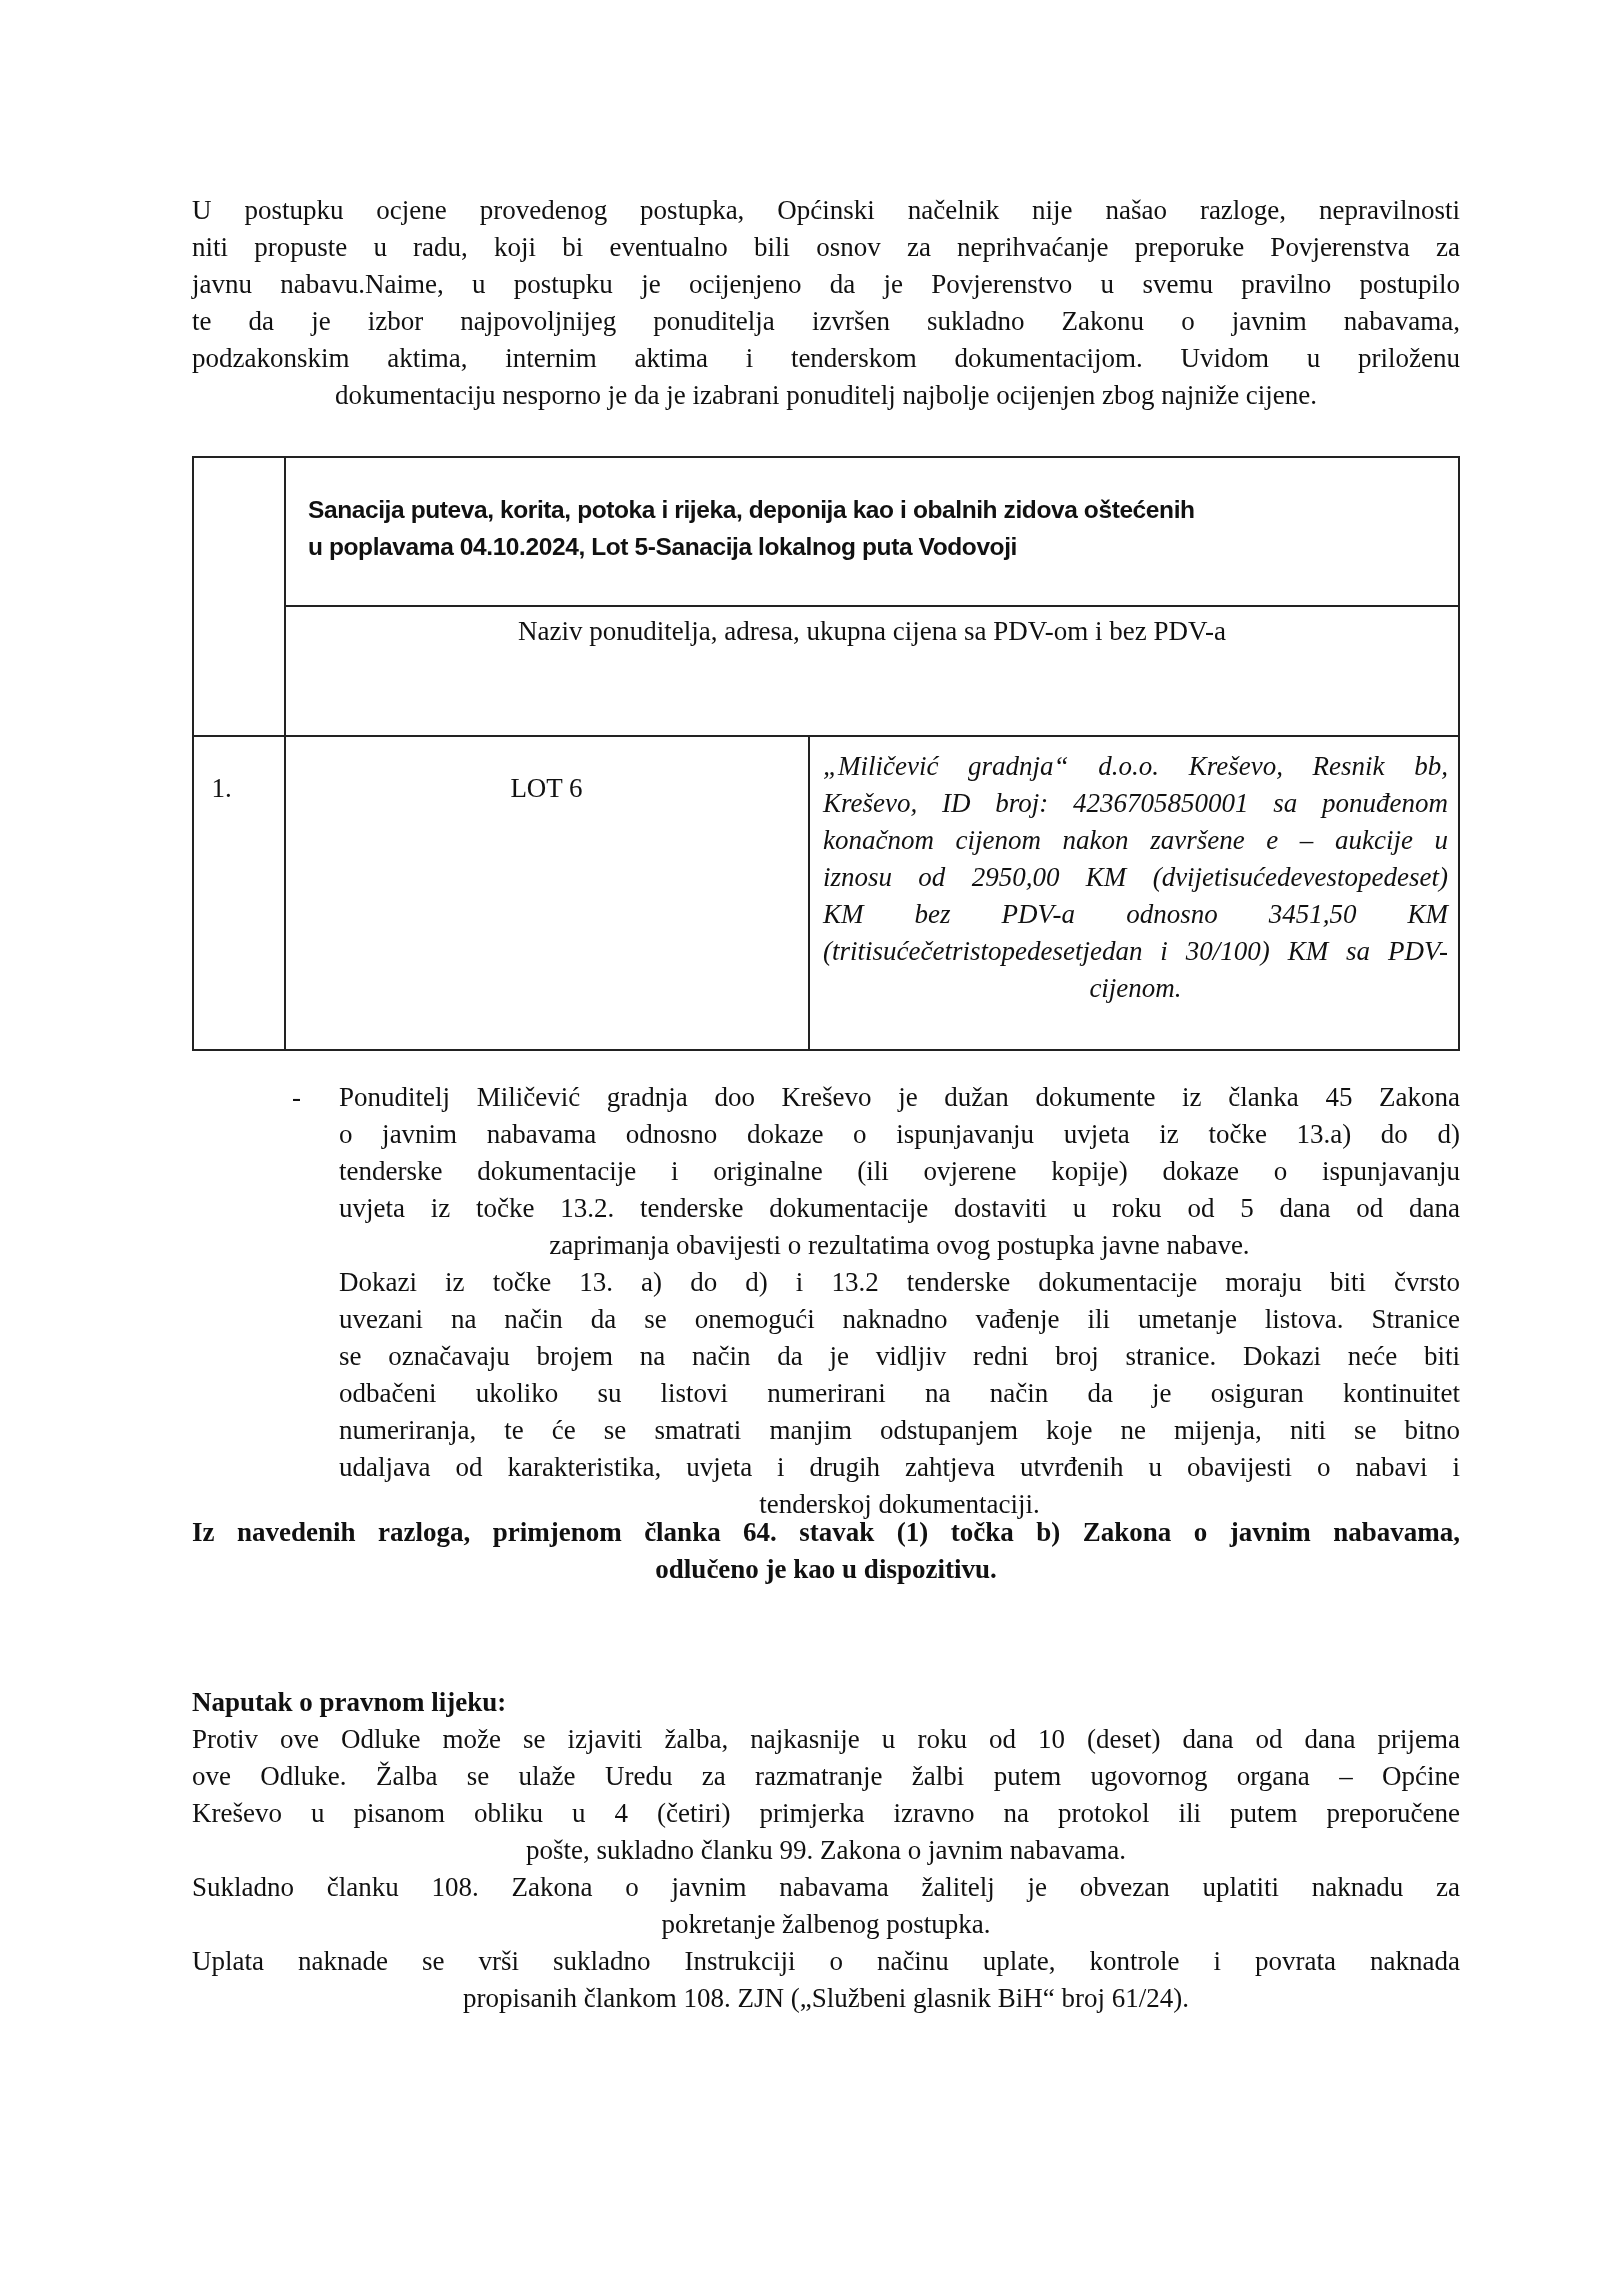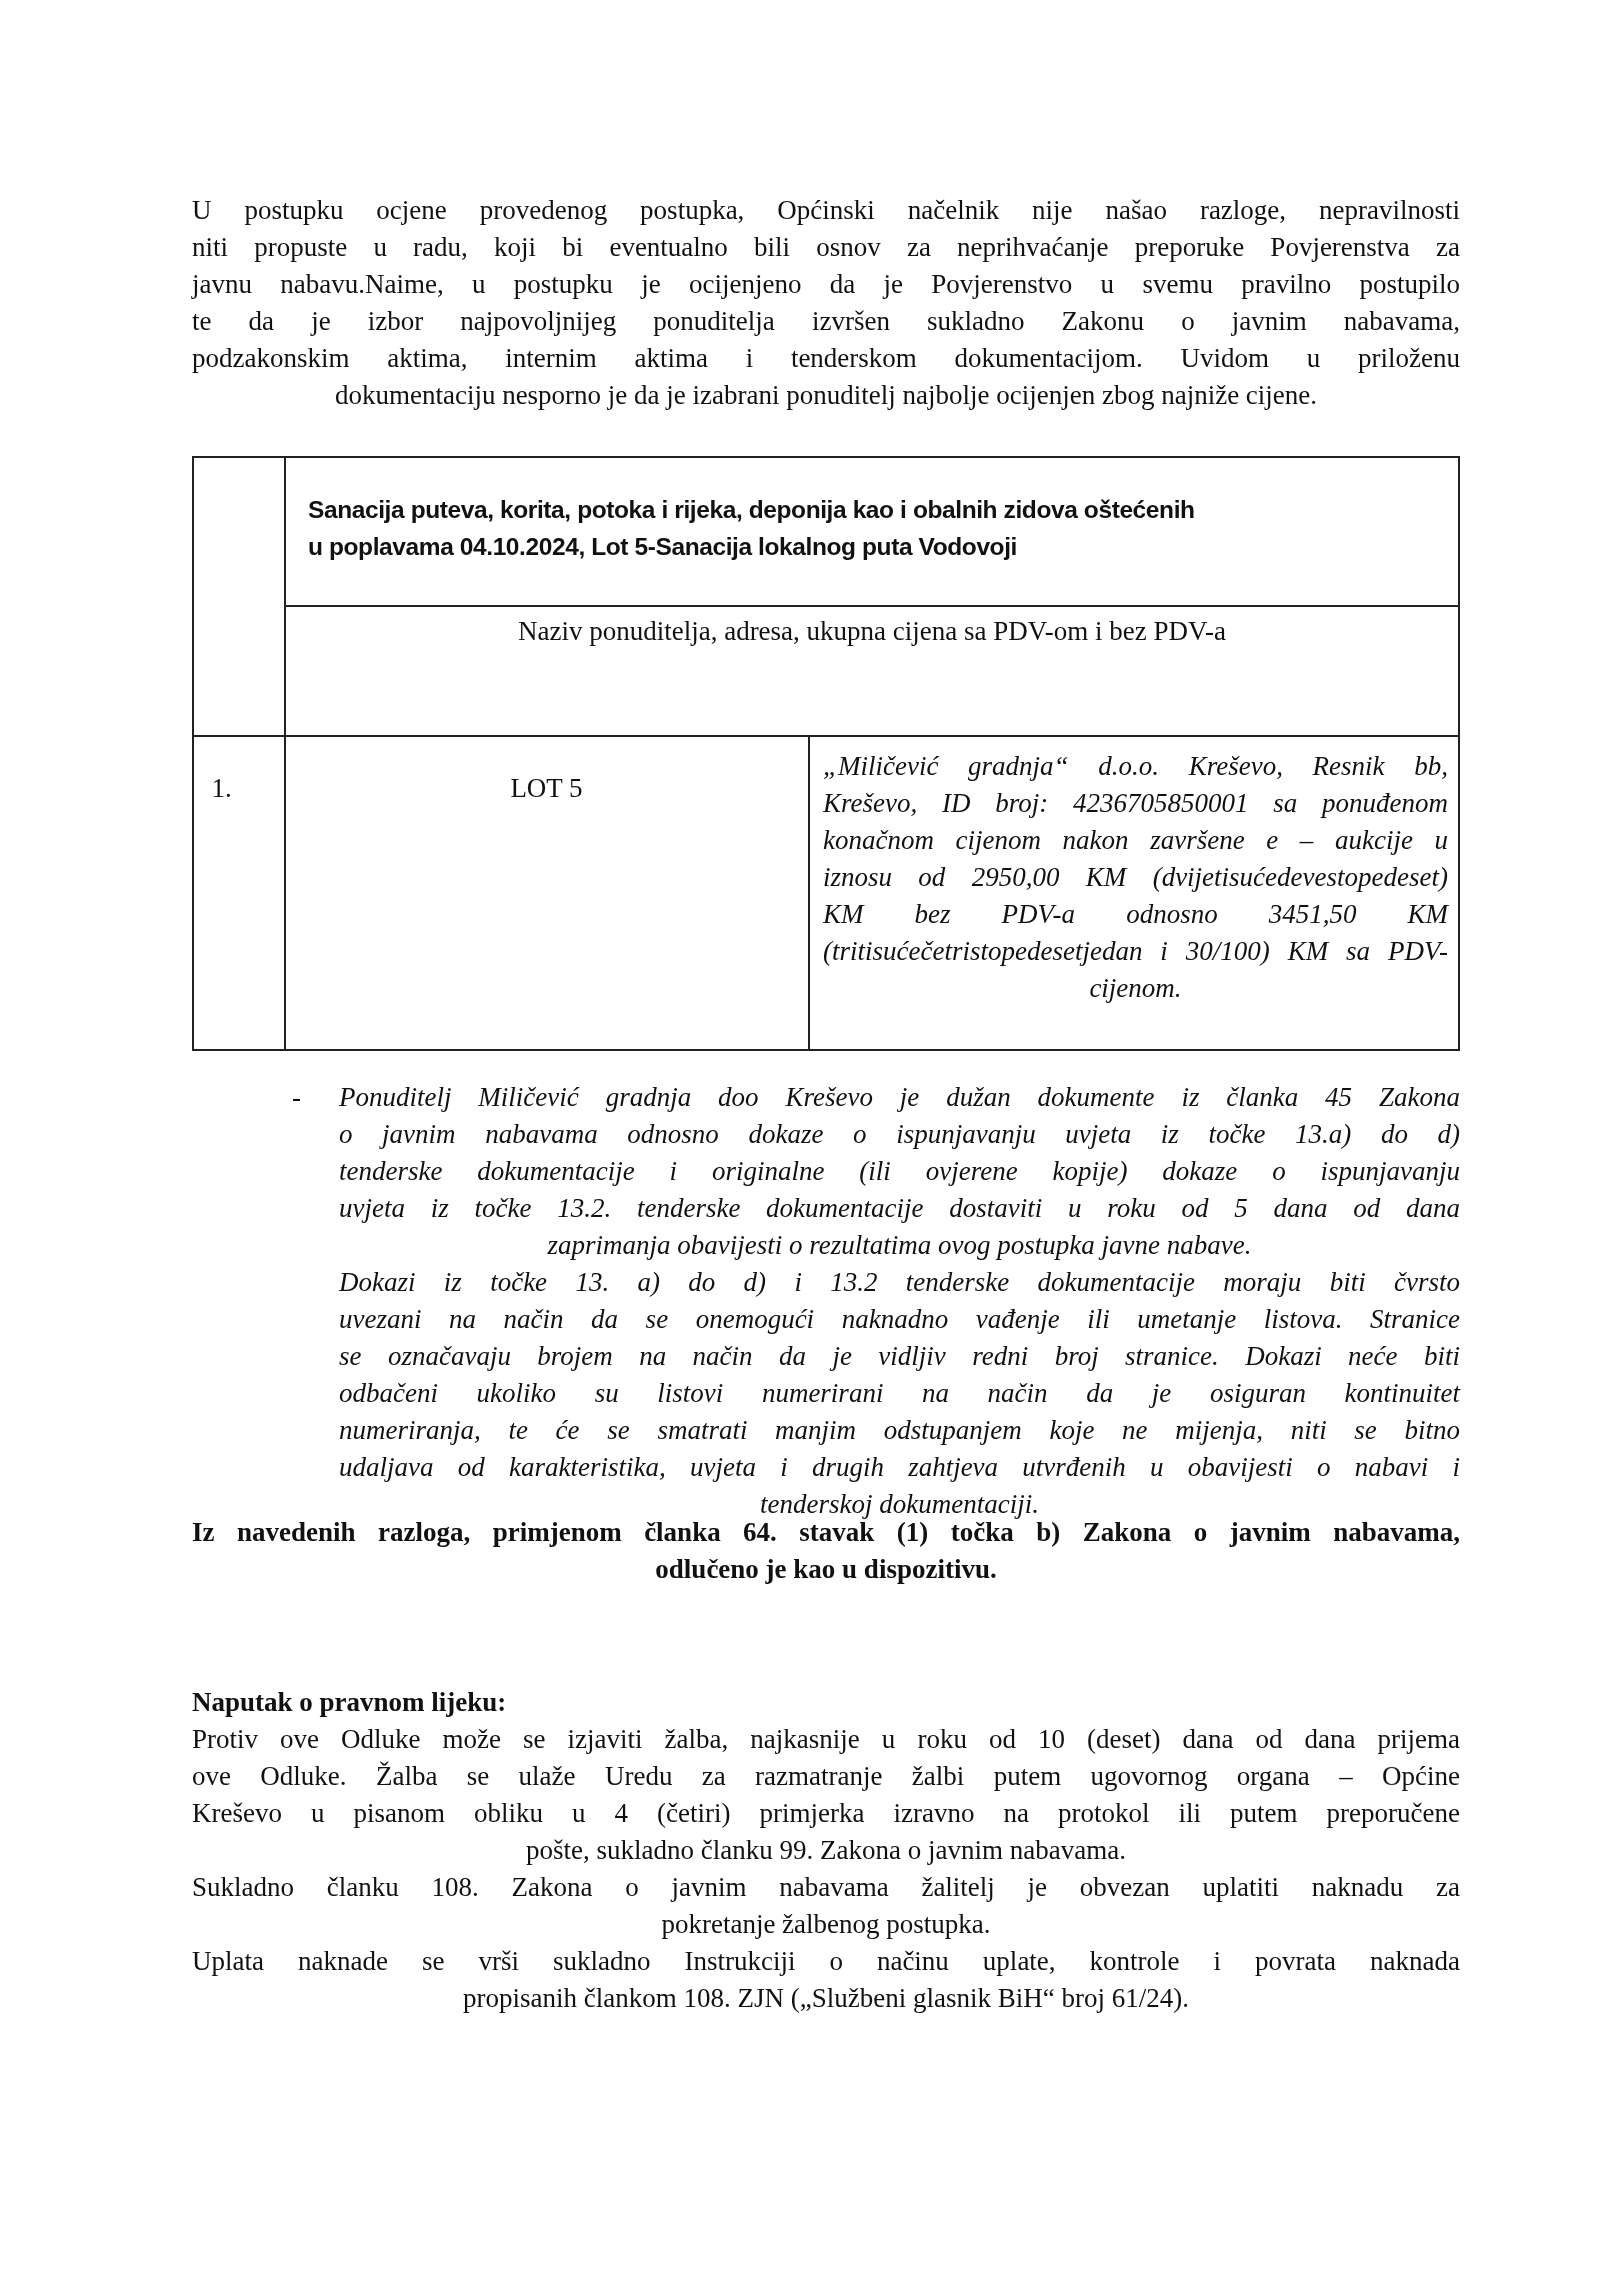--- a/index.html
+++ b/index.html
@@ -13,21 +13,21 @@
   
   .tbl { position: absolute; left: 192px; top: 456px; width: 1268px; height: 595px; }
   .hline, .vline { position: absolute; background: #222; }
   .hline { height: 2px; }
   .vline { width: 2px; }
   .cell-text { position: absolute; }
   .title-sans { font-family: "Liberation Sans", "DejaVu Sans", sans-serif; font-weight: bold; font-size: 24.5px; line-height: 37px; letter-spacing: -0.4px; }
   .centered { text-align: center; }
 
   .bullet-dash { position: absolute; left: 292px; top: 1079px; }
-  .bullet-body { position: absolute; left: 339px; width: 1121px; font-style: italic; }
+  .bullet-body { position: absolute; left: 339px; width: 1121px; }
   .bold { font-weight: bold; }
 </style>
 </head>
 <body>
 
 <div class="page">
 
   <div class="para serif" style="top:192px;">
     <span class="just-line">U postupku ocjene provedenog postupka, Općinski načelnik nije našao razloge, nepravilnosti</span>
     <span class="just-line">niti propuste u radu, koji bi eventualno bili osnov za neprihvaćanje preporuke Povjerenstva za</span>
@@ -50,21 +50,21 @@
     <div class="vline" style="left:1266px; top:0; height:595px;"></div>
 
     <div class="cell-text title-sans" style="left:116px; top:35px; width:1147px;">
       <div>Sanacija puteva, korita, potoka i rijeka, deponija kao i obalnih zidova oštećenih</div>
       <div>u poplavama 04.10.2024, Lot 5-Sanacija lokalnog puta Vodovoji</div>
     </div>
 
     <div class="cell-text serif centered" style="left:94px; top:157px; width:1172px;">Naziv ponuditelja, adresa, ukupna cijena sa PDV-om i bez PDV-a</div>
 
     <div class="cell-text serif" style="left:19.6px; top:314px;">1.</div>
-    <div class="cell-text serif centered" style="left:94px; top:314px; width:521px;">LOT 5</div>
+    <div class="cell-text serif centered" style="left:94px; top:314px; width:521px;">LOT 6</div>
     <div class="cell-text serif" style="left:631px; top:292px; width:625px; text-align:justify;font-style:italic;">
       <span class="just-line">„Miličević gradnja“ d.o.o. Kreševo, Resnik bb,</span>
       <span class="just-line">Kreševo, ID broj: 4236705850001 sa ponuđenom</span>
       <span class="just-line">konačnom cijenom nakon završene e – aukcije u</span>
       <span class="just-line">iznosu od 2950,00 KM (dvijetisućedevestopedeset)</span>
       <span class="just-line">KM bez PDV-a odnosno 3451,50 KM</span>
       <span class="just-line">(tritisućečetristopedesetjedan i 30/100) KM sa PDV-</span>
       <span class="last-line">cijenom.</span>
     </div>
   </div>

